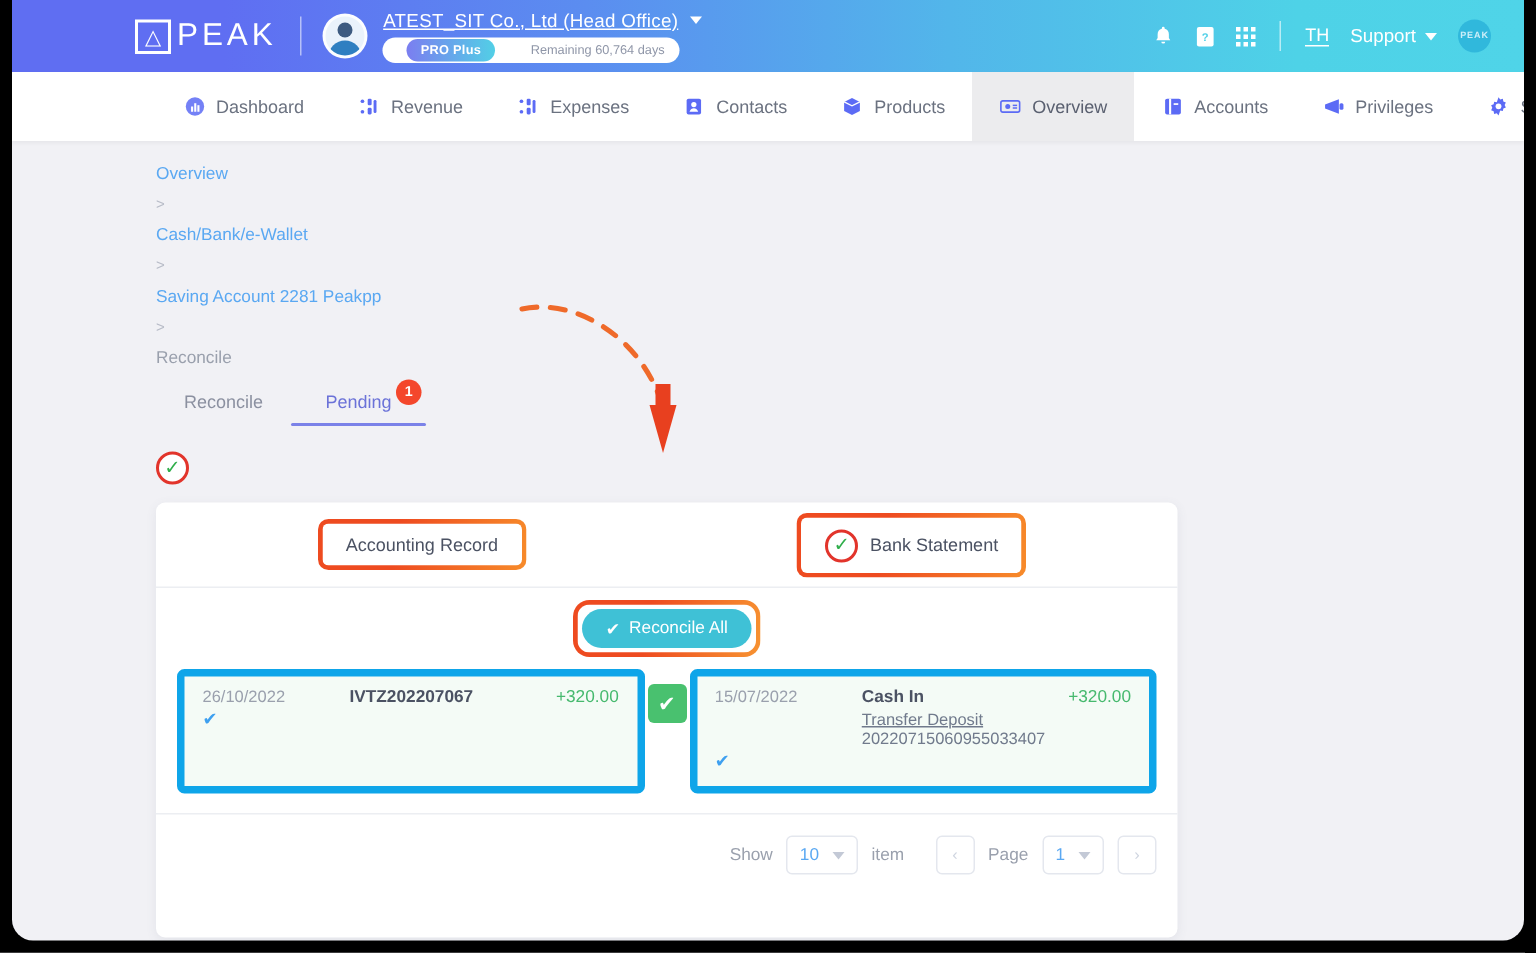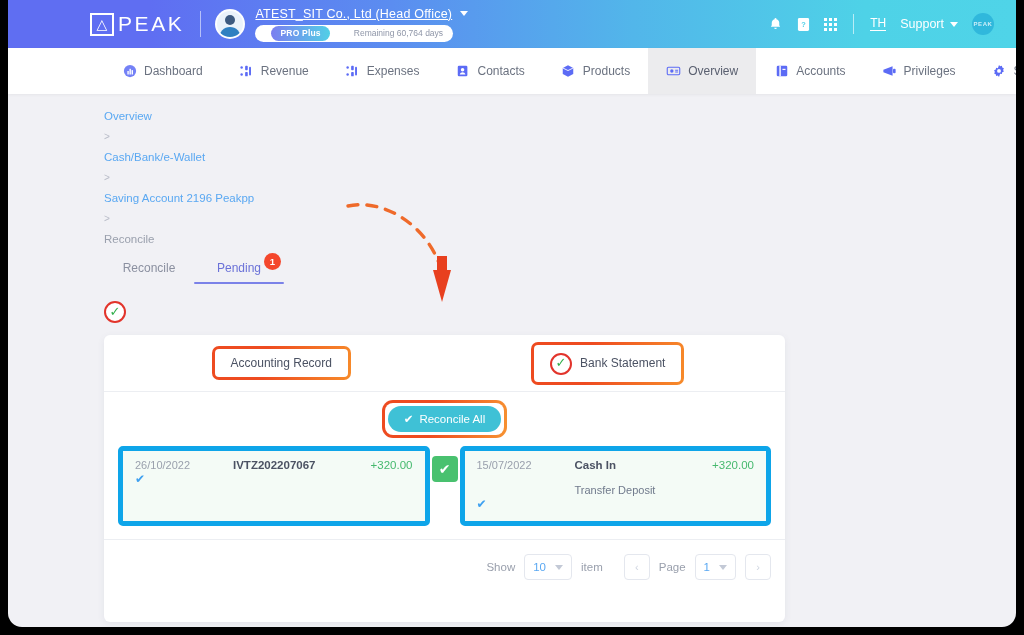--- a/index.html
+++ b/index.html
@@ -188,21 +188,21 @@
   .rows { display: flex; align-items: stretch; position: relative; }
   .txn {
     flex: 1; background: #f4fbf6; border: 5px solid #0ea5e9;
     border-radius: 5px; padding: 8px 12px 10px 12px; min-height: 44px;
     position: relative;
   }
   .txn-top { display: flex; align-items: flex-start; }
   .txn-date { font-size: 11px; color: #9aa0ad; width: 98px; flex: none; }
   .txn-desc { flex: 1; }
   .txn-title { font-size: 11.5px; color: #4b5263; font-weight: bold; }
-  .txn-line { font-size: 11px; color: #707a8c; margin-top: 13px; }
+  .txn-line { font-size: 11px; color: #707a8c; margin-top: 3px; text-decoration: underline; }
   .txn-ref { font-size: 11px; color: #707a8c; margin-top: 1px; }
   .txn-amt { font-size: 11.5px; color: #46b96e; white-space: nowrap; }
   .txn-check { color: #3ea0f0; font-size: 12px; margin-top: 1px; }
 
   .link-check {
     width: 26px; height: 26px; border-radius: 4px;
     background: #49c16f; color: #fff;
     display: flex; align-items: center; justify-content: center;
     font-size: 14px; flex: none;
     align-self: flex-start; margin: 10px 2px 0 2px; position: relative; z-index: 3;
@@ -393,21 +393,21 @@
     </div>
   </div>
 
   <div class="content">
 
     <div class="breadcrumb">
       <span class="bc-link">Overview</span>
       <span class="bc-sep">&gt;</span>
       <span class="bc-link">Cash/Bank/e-Wallet</span>
       <span class="bc-sep">&gt;</span>
-      <span class="bc-link">Saving Account 2196 Peakpp</span>
+      <span class="bc-link">Saving Account 2281 Peakpp</span>
       <span class="bc-sep">&gt;</span>
       <span class="bc-current">Reconcile</span>
     </div>
 
     <div class="subtabs">
       <div class="subtab">
         <span>Reconcile</span>
       </div>
       <div class="subtab active">
         <span>Pending</span>
@@ -464,20 +464,21 @@
         </div>
 
         <div class="link-check">✔</div>
 
         <div class="txn">
           <div class="txn-top">
             <div class="txn-date">15/07/2022</div>
             <div class="txn-desc">
               <div class="txn-title">Cash In</div>
               <div class="txn-line">Transfer Deposit</div>
+              <div class="txn-ref">20220715060955033407</div>
             </div>
             <div class="txn-amt">+320.00</div>
           </div>
           <div class="txn-check">✔</div>
         </div>
       </div>
 
       <div class="row-divider"></div>
 
       <div class="pager">

